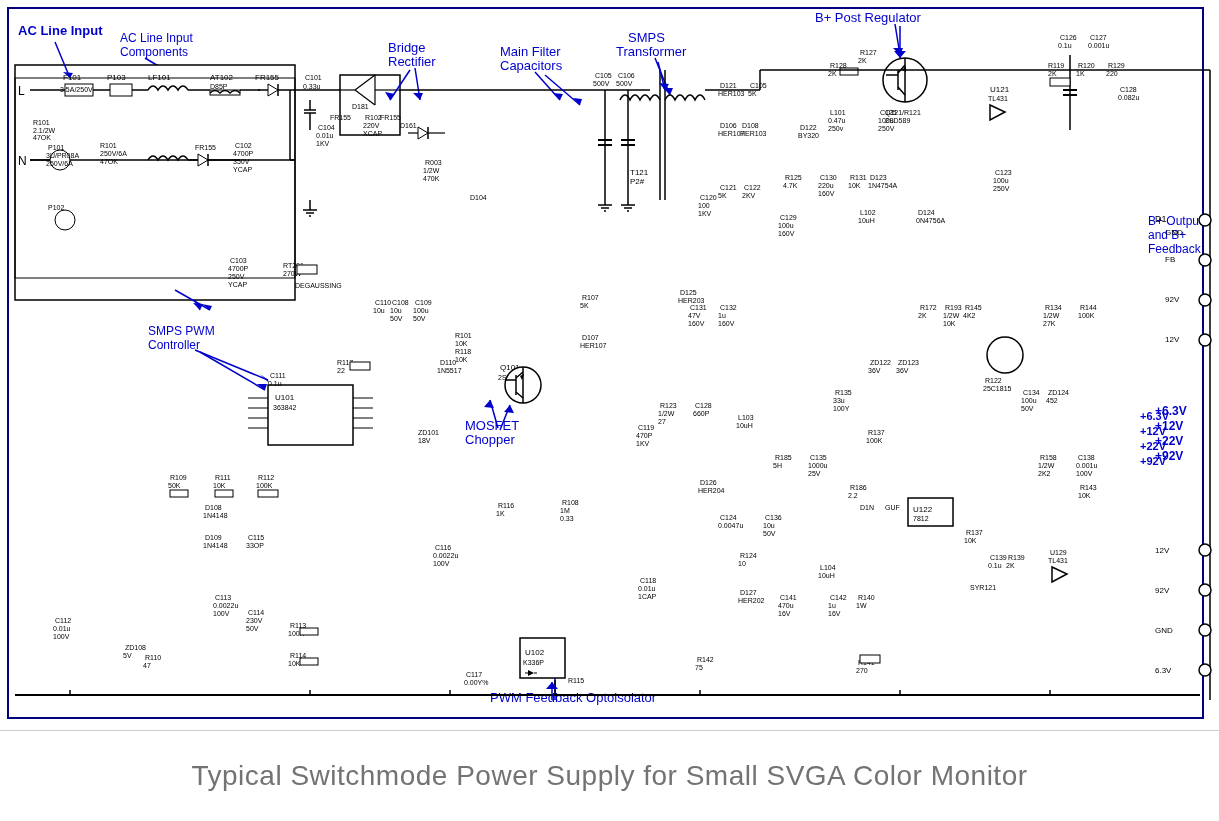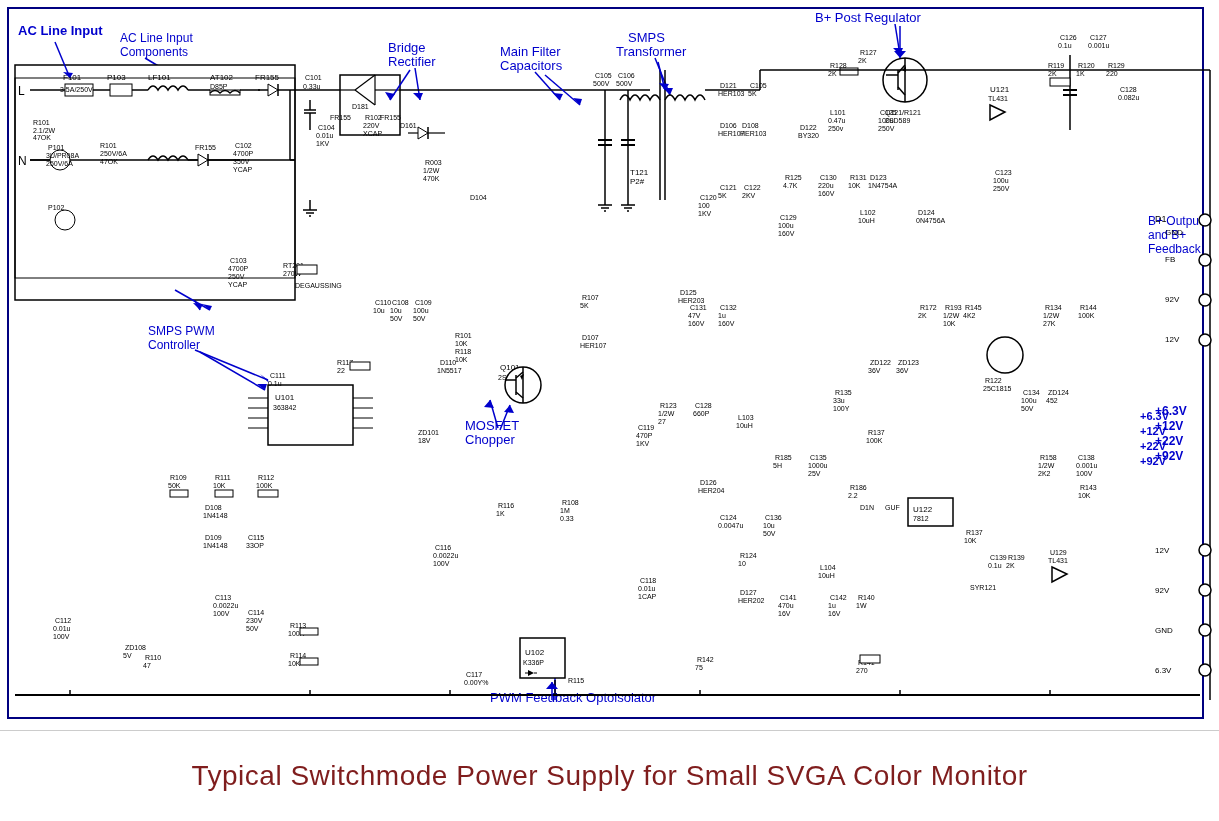--- a/index.html
+++ b/index.html
@@ -34,21 +34,21 @@
       height: 91px;
       display: flex;
       align-items: center;
       justify-content: center;
       background: #ffffff;
       border-top: 1px solid #cccccc;
     }
     .caption-text {
       font-size: 28px;
       font-weight: normal;
-      color: #7f1d1d;
+      color: #737373;
       text-align: center;
       letter-spacing: 0.5px;
     }
   </style>
 </head>
 <body>
 
 <div class="main-container">
   <div class="diagram-area">
     <svg class="circuit-svg" viewBox="0 0 1219 730" xmlns="http://www.w3.org/2000/svg">

